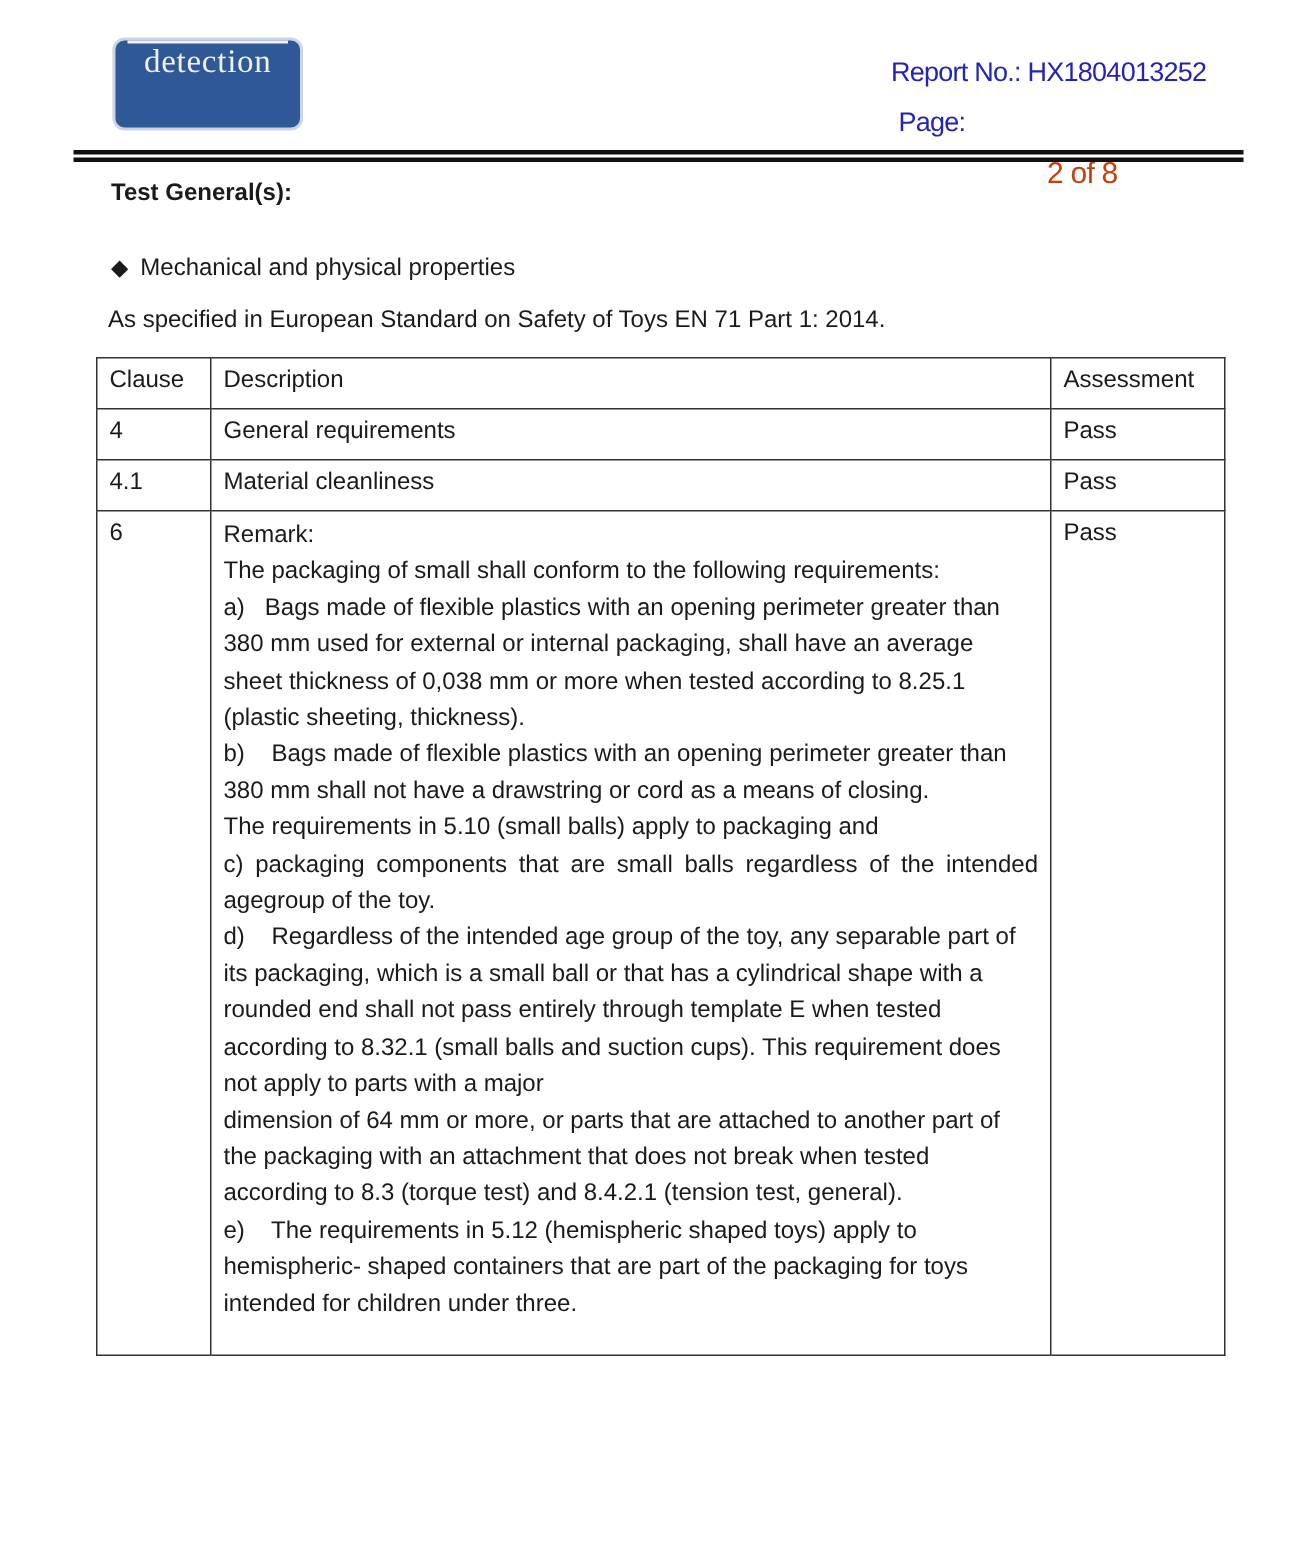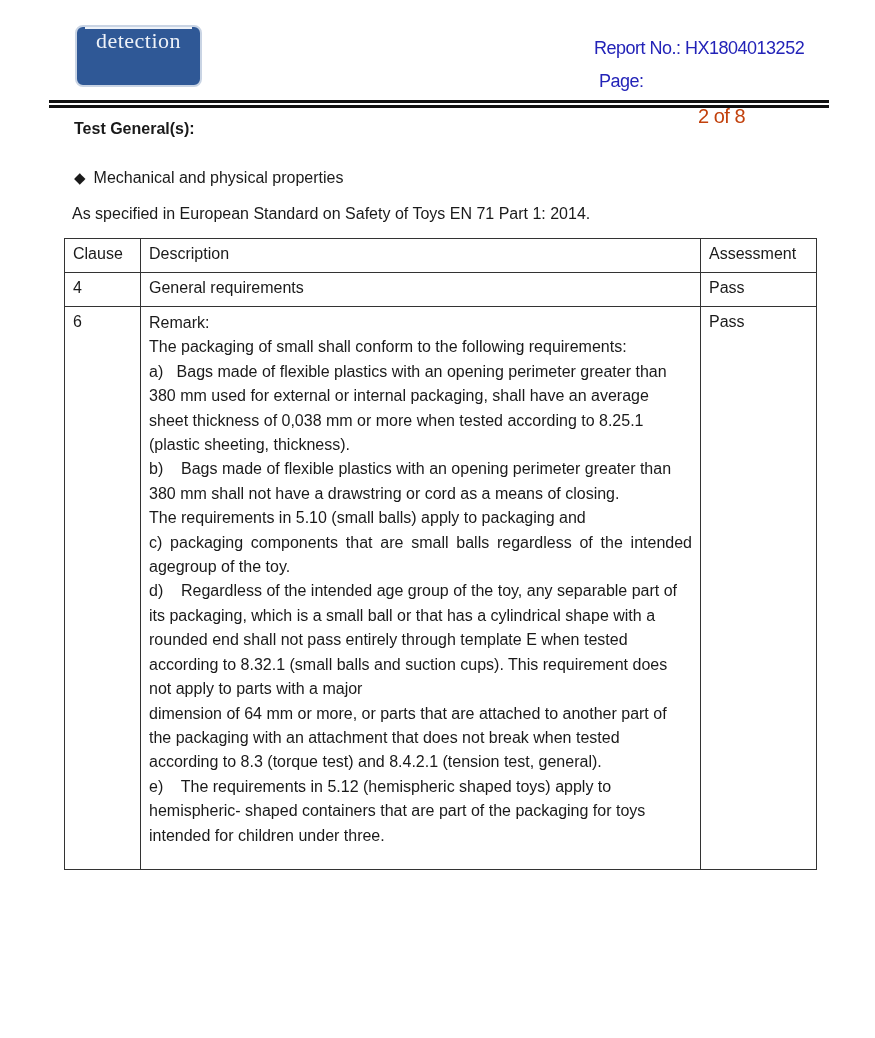--- a/index.html
+++ b/index.html
@@ -56,20 +56,25 @@
       <tr class="h">
     <td class="c1">Clause</td>
     <td>Description</td>
     <td class="c3">Assessment</td>
   </tr>
   <tr class="h">
     <td>4</td>
     <td>General requirements</td>
     <td>Pass</td>
   </tr>
+  <tr class="h">
+    <td>4.1</td>
+    <td>Material cleanliness</td>
+    <td>Pass</td>
+  </tr>
   <tr class="remark">
     <td>6</td>
     <td>
       <span class="remark-line">Remark:</span>
       <span class="remark-line">The packaging of small shall conform to the following requirements:</span>
       <span class="remark-line">a)&nbsp;&nbsp; Bags made of flexible plastics with an opening perimeter greater than</span>
       <span class="remark-line">380 mm used for external or internal packaging, shall have an average</span>
       <span class="remark-line">sheet thickness of 0,038 mm or more when tested according to 8.25.1</span>
       <span class="remark-line">(plastic sheeting, thickness).</span>
       <span class="remark-line">b)&nbsp;&nbsp;&nbsp; Bags made of flexible plastics with an opening perimeter greater than</span>

